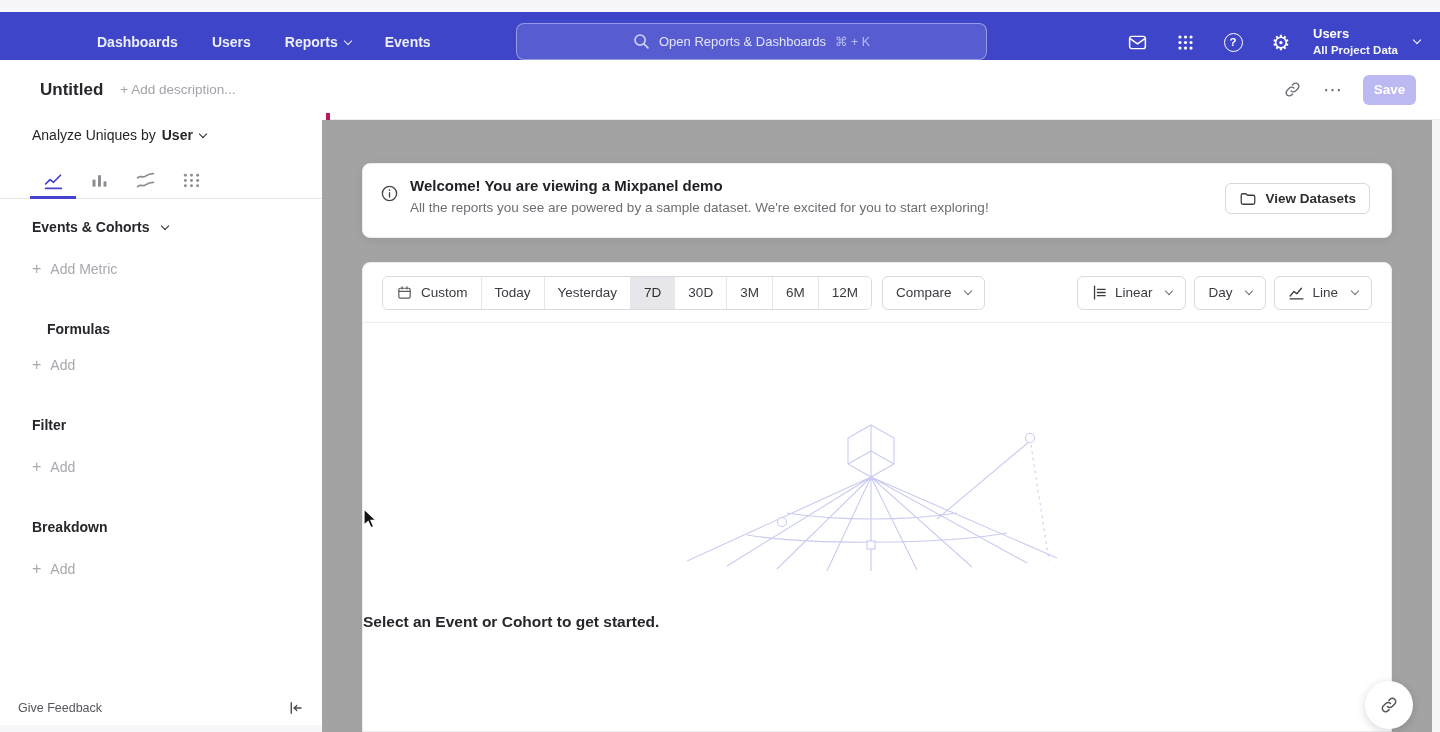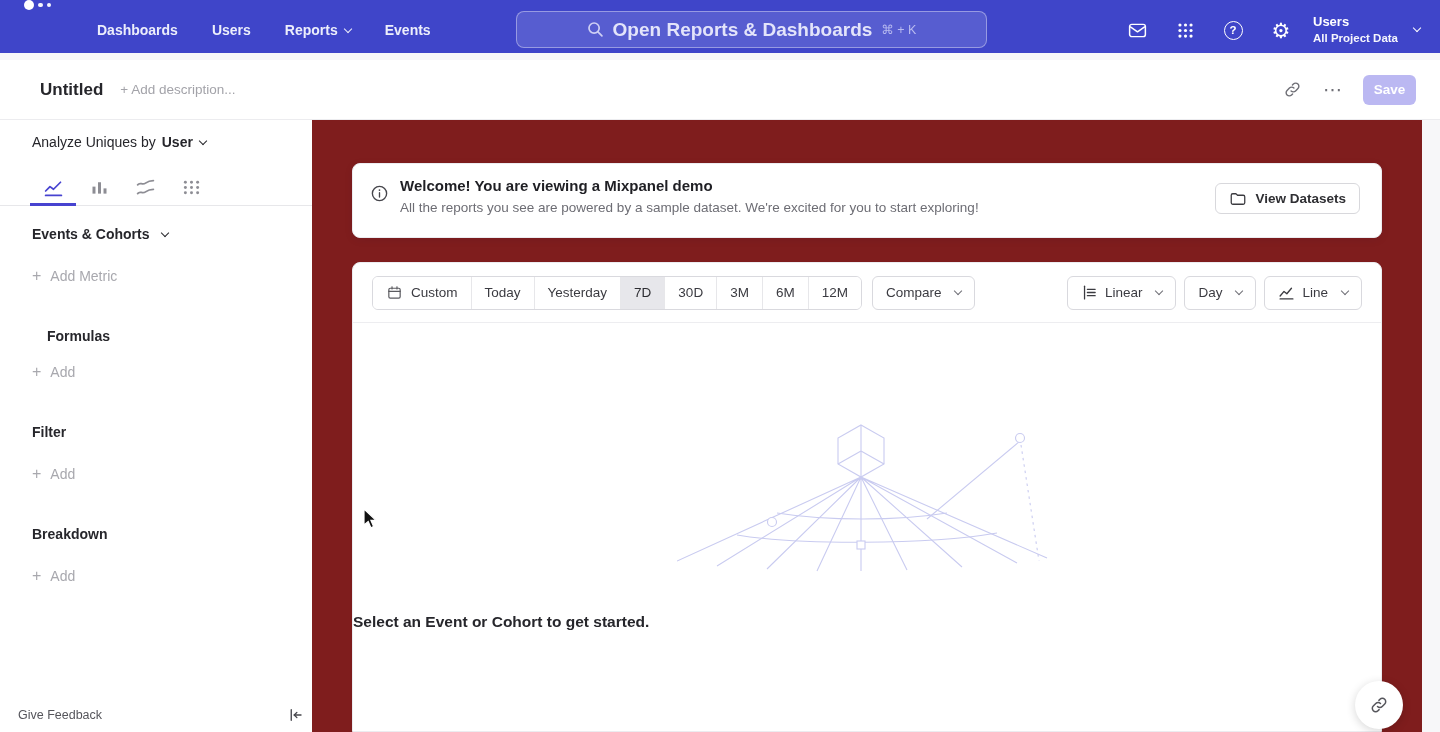--- a/index.html
+++ b/index.html
@@ -1,62 +1,62 @@
 <!DOCTYPE html>
 <html><head>
 <meta charset="utf-8">
 <style>
   * { margin:0; padding:0; box-sizing:border-box; }
   html,body { width:1440px; height:732px; overflow:hidden; }
   body { font-family:"Liberation Sans", sans-serif; background:#f7f7f9; position:relative; }
 
   
-  .topnav { position:absolute; left:0; top:0; width:1440px; height:53px; background:#3f45c9; display:flex; align-items:flex-start; }
+  .topnav { position:absolute; left:0; top:12px; width:1440px; height:60px; background:#3f45c9; display:flex; align-items:flex-end; }
   .logo { display:flex; align-items:center; gap:4px; margin-left:24px; width:34px; }
   .logo .dot-big { width:10px; height:10px; border-radius:50%; background:#fff; }
   .logo .dot-sm { width:4.5px; height:4.5px; border-radius:50%; background:#fff; opacity:.95; }
   .nav-links { display:flex; align-items:center; margin-left:22px; }
   .nav-link { color:#eceefb; font-size:14px; font-weight:600; padding:0 17px; height:60px; display:flex; align-items:center; cursor:pointer; }
   .chev { width:6px; height:6px; border-right:1.6px solid currentColor; border-bottom:1.6px solid currentColor; transform:rotate(45deg); display:inline-block; margin-left:7px; margin-top:-3px; }
   .searchbar { position:absolute; left:516px; top:11px; width:471px; height:37px; border-radius:8px; background:rgba(255,255,255,.13); border:1px solid rgba(255,255,255,.38); display:flex; align-items:center; justify-content:center; gap:9px; cursor:pointer; }
-  .searchbar .ph { color:#e3e4fa; font-size:19px; font-weight:700; }
+  .searchbar .ph { color:#e3e4fa; font-size:13px; font-weight:400; }
   .searchbar .sc { color:#b9bbf0; font-size:12.5px; }
   .nav-right { position:absolute; right:20px; top:0; height:60px; display:flex; align-items:center; gap:24px; }
   .nav-icon { width:24px; height:24px; display:flex; align-items:center; justify-content:center; color:#fff; cursor:pointer; }
   .help-circle { width:19px; height:19px; border:1.7px solid #fff; border-radius:50%; display:flex; align-items:center; justify-content:center; font-size:11.5px; font-weight:700; color:#fff; }
   .gear-glyph { font-size:21px; line-height:1; color:#fff; }
   .project { display:flex; align-items:center; gap:9px; color:#fff; cursor:pointer; margin-left:-4px; }
   .project .p-name { font-size:13px; font-weight:700; line-height:1.3; }
   .project .p-scope { font-size:11.5px; font-weight:700; opacity:.95; line-height:1.3; }
 
   
   .rheader { position:absolute; left:0; top:60px; width:1440px; height:60px; background:#fff; border-bottom:1px solid #ececef; display:flex; align-items:center; }
   .rtitle { margin-left:40px; font-size:17px; font-weight:700; color:#26262b; cursor:text; }
   .rdesc { margin-left:17px; font-size:13.5px; color:#a3a3a9; cursor:text; }
   .rheader-right { position:absolute; right:24px; display:flex; align-items:center; gap:21px; }
   .icon-grey { color:#6f6f76; display:flex; align-items:center; cursor:pointer; }
   .ellipsis { font-size:19px; color:#6f6f76; cursor:pointer; line-height:1; }
   .save-btn { width:53px; height:30px; border:none; border-radius:6px; background:#bbb8f2; color:#fff; font-size:13.5px; font-weight:600; font-family:inherit; }
 
   
-  .sidebar { position:absolute; left:0; top:120px; width:330px; height:612px; background:#fff; border-right:4px solid #be185d; }
+  .sidebar { position:absolute; left:0; top:113px; width:330px; height:612px; background:#fff; border-right:4px solid #be185d; }
   .analyze { position:absolute; left:32px; top:14px; font-size:14px; color:#26262b; display:flex; align-items:center; gap:6px; }
   .analyze .val { font-weight:700; cursor:pointer; display:flex; align-items:center; }
   .side-tabs { position:absolute; left:0; top:50px; width:330px; height:36px; border-bottom:1px solid #e7e7ea; display:flex; padding-left:30px; }
   .side-tab { width:46px; height:36px; display:flex; align-items:flex-start; justify-content:center; color:#8d8d94; cursor:pointer; }
   .side-tab.sel { color:#4743d0; border-bottom:3px solid #4743d0; }
   .sec-head { position:absolute; left:32px; font-size:14px; font-weight:700; color:#26262b; display:flex; align-items:center; gap:6px; }
   .add-row { position:absolute; left:32px; font-size:14px; color:#a8a8ae; display:flex; align-items:center; gap:9px; cursor:pointer; }
   .add-row .plus { font-size:16px; line-height:1; }
   .side-footer { position:absolute; left:0; bottom:0; width:330px; height:34px; display:flex; align-items:center; }
   .feedback { margin-left:18px; font-size:12.5px; color:#55555b; cursor:pointer; }
   .collapse { position:absolute; right:26px; bottom:8px; color:#45454b; cursor:pointer; display:flex; }
 
   
-  .main { position:absolute; left:312px; top:120px; width:1110px; height:612px; background:#7f1d1d; }
+  .main { position:absolute; left:322px; top:120px; width:1110px; height:612px; background:#a3a3a3; }
 
   .banner { position:absolute; left:40px; top:43px; width:1030px; height:75px; background:#fff; border:1px solid #ececf0; border-radius:8px; box-shadow:0 2px 8px rgba(25,25,60,.08); }
   .banner .info { position:absolute; left:17px; top:20px; color:#45454b; }
   .banner .b-title { position:absolute; left:47px; top:13px; font-size:15px; font-weight:700; color:#1f1f24; }
   .banner .b-body { position:absolute; left:47px; top:36px; font-size:13.5px; color:#6d6d74; }
   .view-datasets { position:absolute; right:21px; top:19px; height:31px; padding:0 13px; display:flex; align-items:center; gap:8px; background:#fff; border:1px solid #d8d8dc; border-radius:6px; font-size:13.5px; font-weight:600; color:#2f2f33; cursor:pointer; }
 
   .report-card { position:absolute; left:40px; top:142px; width:1030px; height:470px; background:#fff; border:1px solid #ececf0; border-radius:8px 8px 0 0; box-shadow:0 1px 3px rgba(0,0,0,.04); }
   .toolbar { height:60px; border-bottom:1px solid #ededf0; display:flex; align-items:center; padding:0 19px; }
   .seg-group { display:flex; border:1px solid #d9d9de; border-radius:6px; overflow:hidden; height:34px;text-align:center; }

